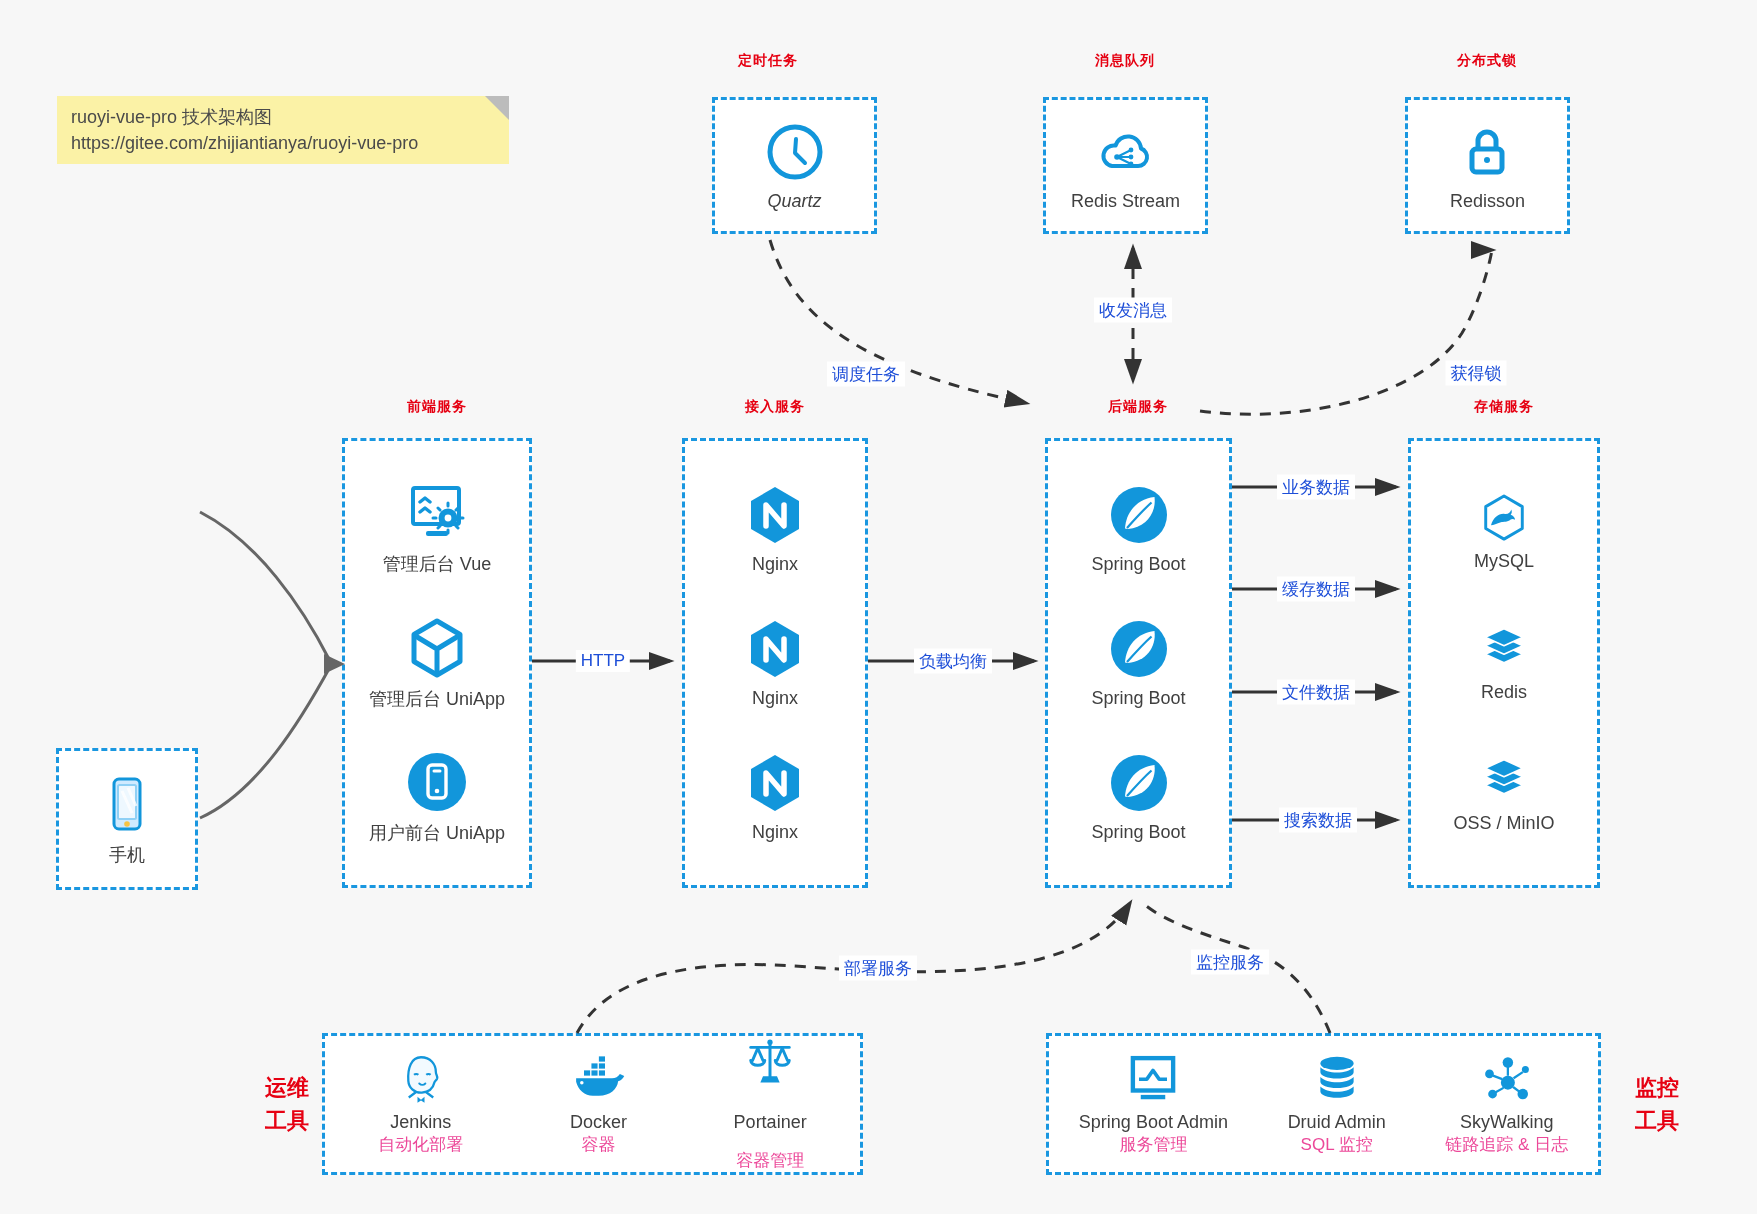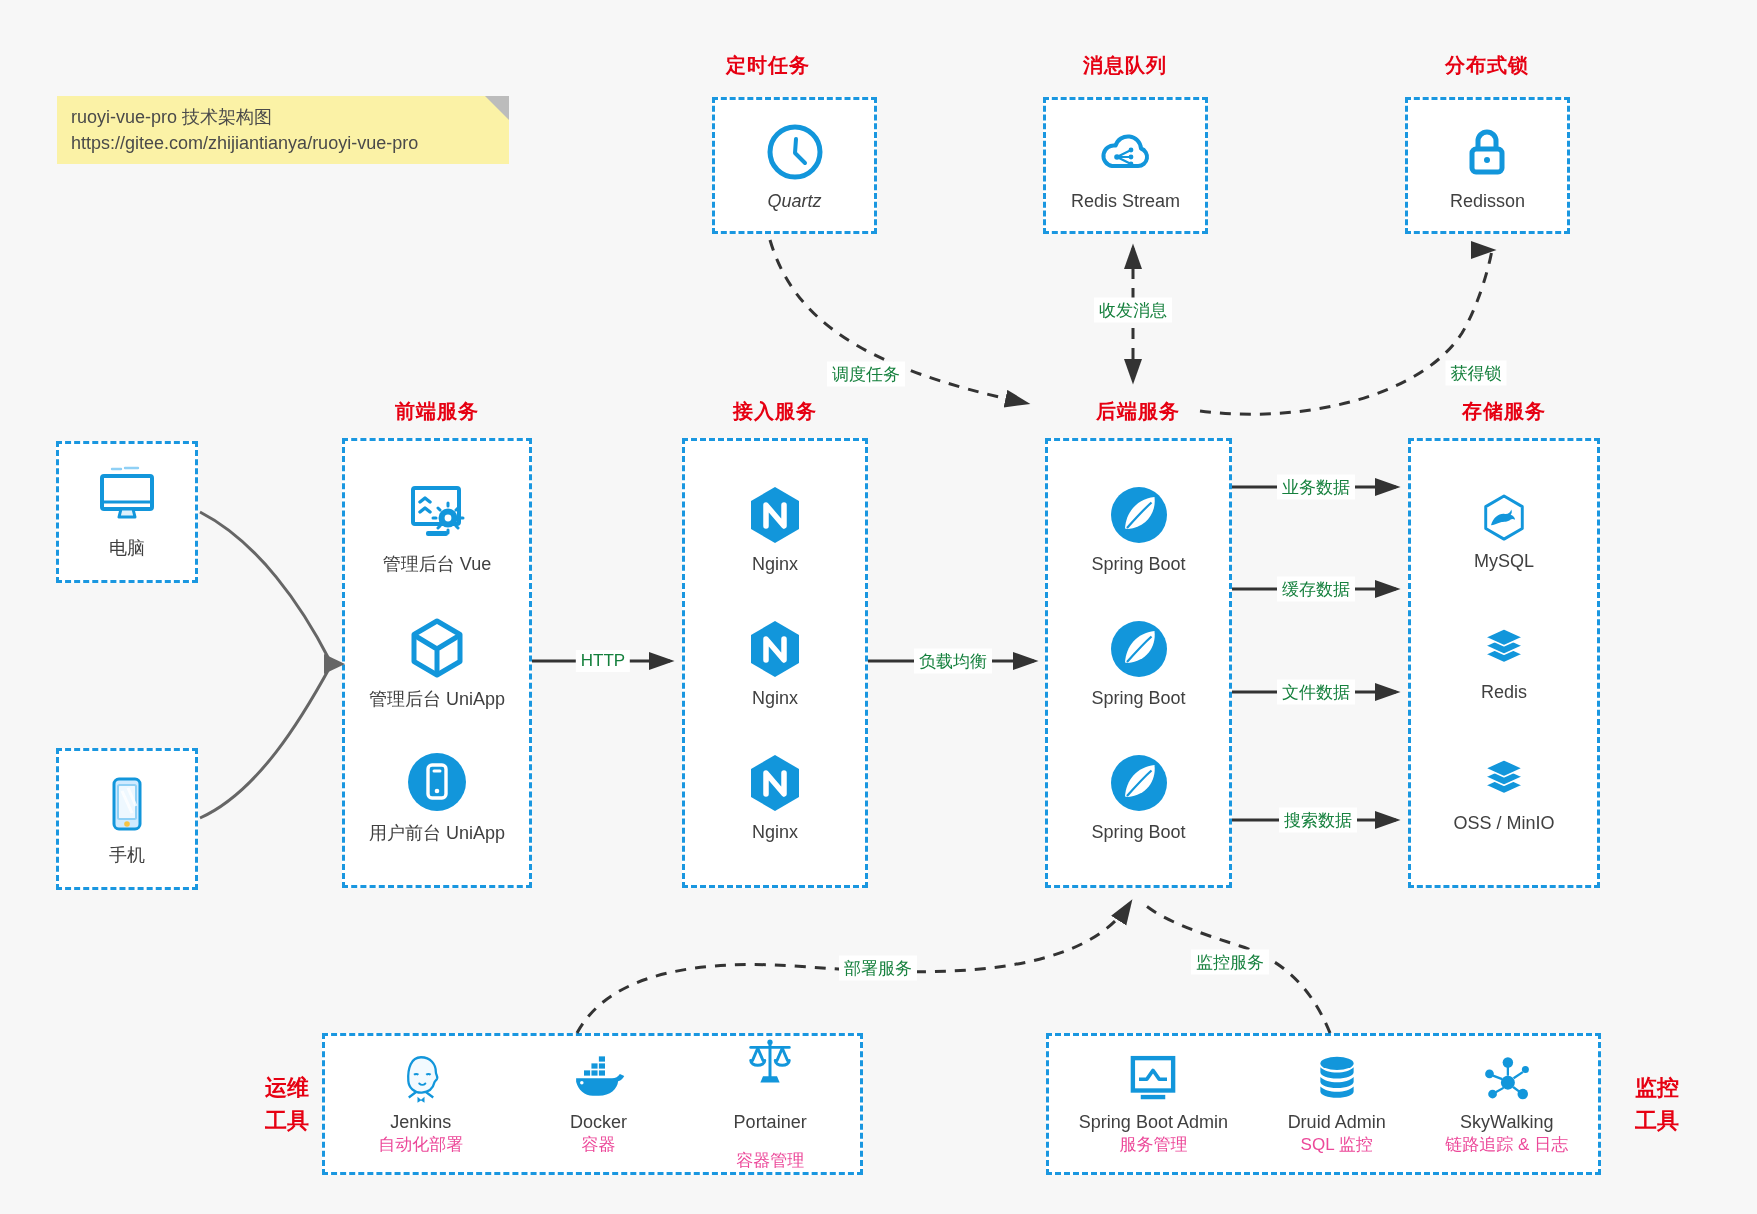--- a/index.html
+++ b/index.html
@@ -5,23 +5,23 @@
   html,body{margin:0;padding:0;}
   body{font-family:"Liberation Sans","DejaVu Sans",sans-serif;background:#f2f2f2;}
   #canvas{position:relative;width:1757px;height:1214px;background:#f7f7f7;overflow:hidden;}
 
   .box{position:absolute;border:3px dashed #1a97e0;background:#fff;box-sizing:border-box;}
   .vcol{display:flex;flex-direction:column;align-items:center;justify-content:space-evenly;height:100%;width:100%;}
   .hrow{display:flex;flex-direction:row;align-items:center;justify-content:space-around;height:100%;width:100%;}
   .item{display:flex;flex-direction:column;align-items:center;gap:7px;}
   .item-label{font-size:18px;color:#404040;white-space:nowrap;}
   .item-desc{font-size:17px;color:#ec4899;white-space:nowrap;margin-top:2px;}
-  .title{position:absolute;transform:translateX(-50%);color:#e60012;font-weight:bold;font-size:20px;letter-spacing:1px;white-space:nowrap;text-align:right;}
+  .title{position:absolute;transform:translateX(-50%);color:#e60012;font-weight:bold;font-size:14px;letter-spacing:1px;white-space:nowrap;text-align:right;}
   .side-label{position:absolute;color:#e60012;font-weight:bold;font-size:22px;line-height:33px;text-align:center;white-space:nowrap;}
-  .edge-label{position:absolute;transform:translate(-50%,-50%);background:#fff;color:#15803d;font-size:17px;padding:1px 5px;white-space:nowrap;z-index:5;}
+  .edge-label{position:absolute;transform:translate(-50%,-50%);background:#fff;color:#1d4ed8;font-size:17px;padding:1px 5px;white-space:nowrap;z-index:5;}
   .icon{display:block;}
   .icon-64{width:64px;height:64px;}
   .icon-56{width:56px;height:56px;}
   .icon-52{width:52px;height:52px;}
 
   .note{position:absolute;left:57px;top:96px;width:452px;height:68px;background:#fbf2a6;box-sizing:border-box;padding:8px 0 0 14px;}
   .note .note-line{font-size:18px;line-height:26px;color:#4a4a4a;white-space:nowrap;}
   .note .fold{position:absolute;top:0;right:0;width:24px;height:24px;}
 
   svg.overlay{position:absolute;left:0;top:0;width:1757px;height:1214px;pointer-events:none;z-index:4;}
@@ -208,30 +208,20 @@
     <div class="vcol">
         <div class="item">
       <svg class="icon icon-64">
             <use href="#sym-lock"></use>
           </svg>
       <div class="item-label">Redisson</div>
     </div>
       </div>
   </div>
 
-  <div class="box" style="left:56px;top:441px;width:142px;height:142px;">
-    <div class="vcol">
-        <div class="item">
-      <svg class="icon icon-64">
-            <use href="#sym-computer"></use>
-          </svg>
-      <div class="item-label">电脑</div>
-    </div>
-      </div>
-  </div>
   <div class="box" style="left:56px;top:748px;width:142px;height:142px;">
     <div class="vcol">
         <div class="item">
       <svg class="icon icon-64">
             <use href="#sym-phone"></use>
           </svg>
       <div class="item-label">手机</div>
     </div>
       </div>
   </div>

